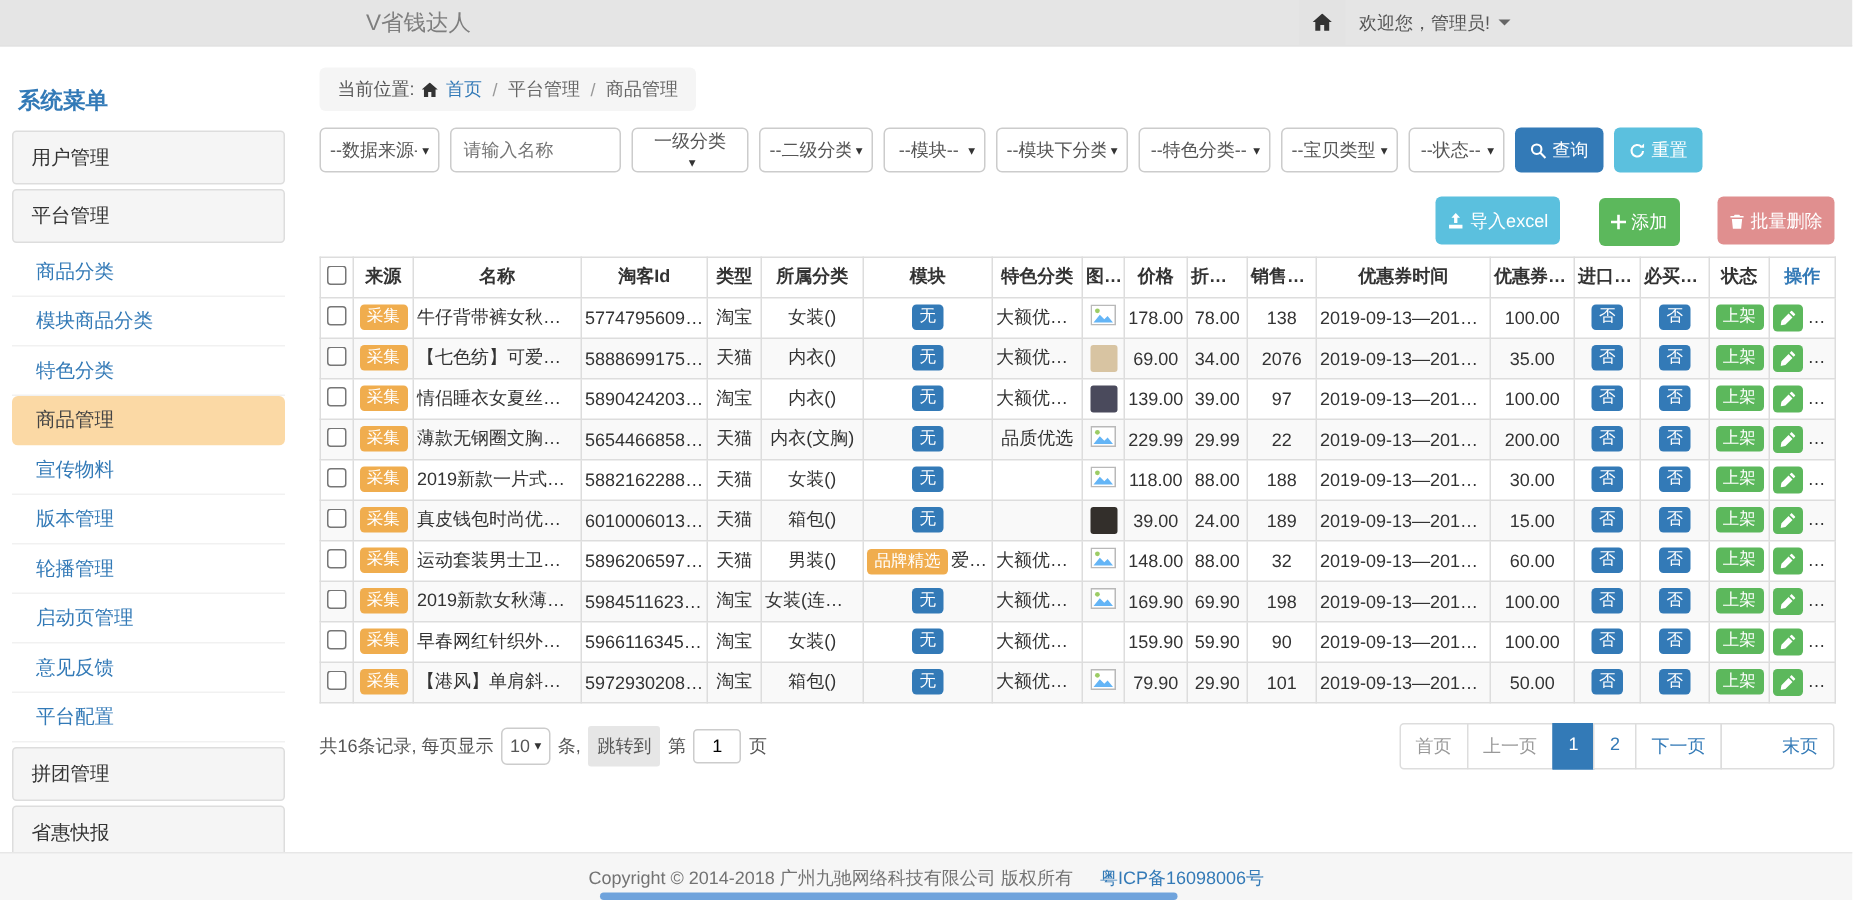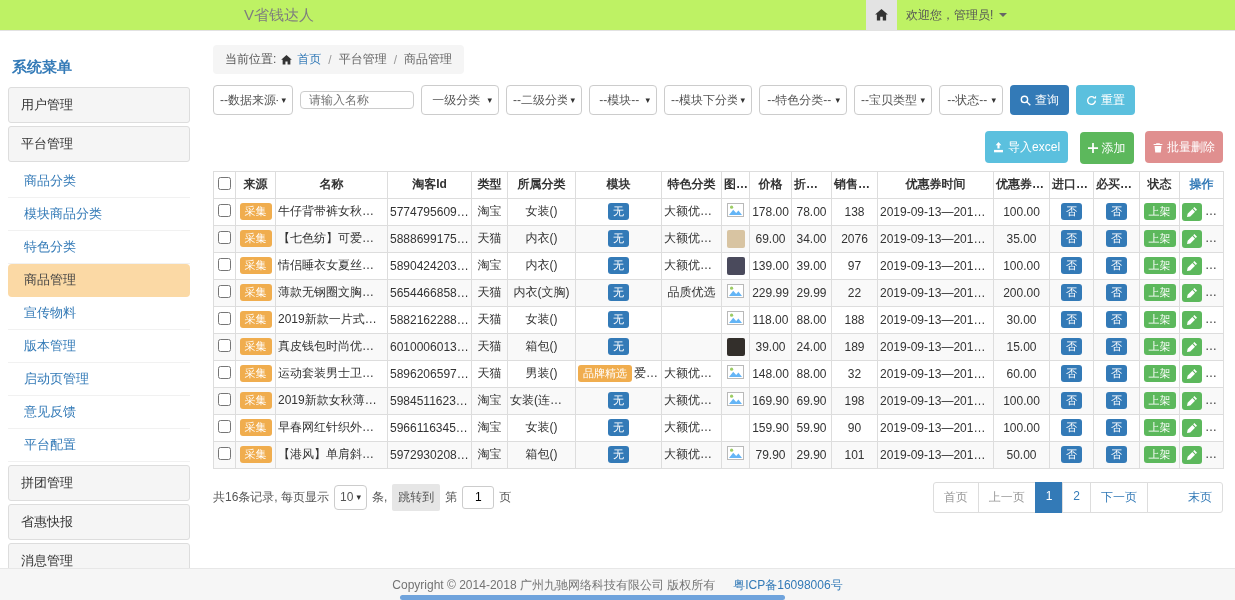--- a/index.html
+++ b/index.html
@@ -2,21 +2,21 @@
 <html><head>
 <meta charset="utf-8">
 <style>
   html,body{margin:0;padding:0;}
   body{
     width:1235px;height:600px;position:relative;overflow:hidden;
     background:#fff;font-family:"Liberation Sans","DejaVu Sans",sans-serif;
     -webkit-font-smoothing:antialiased;
   }
   
-  .topbar{position:absolute;top:0;left:0;right:0;height:30px;background:#bef264;border-bottom:1px solid #e2e2e2;z-index:5;text-decoration:underline;}
+  .topbar{position:absolute;top:0;left:0;right:0;height:30px;background:#e5e5e5;border-bottom:1px solid #e2e2e2;z-index:5;text-decoration:underline;}
   .app-title{position:absolute;left:244px;top:6px;font-size:15px;color:#7e7e7e;}
   .home-btn{position:absolute;left:866px;top:0;width:31px;height:30px;background:#e3e3e3;border:none;display:flex;align-items:center;justify-content:center;cursor:pointer;padding:0;}
   .user-menu{position:absolute;left:906px;top:0;height:30px;display:flex;align-items:center;gap:6px;font-size:12px;color:#555;cursor:pointer;}
   .caret{width:0;height:0;border-left:4px solid transparent;border-right:4px solid transparent;border-top:4px solid #666;display:inline-block;}
   
   .sidebar{position:absolute;left:8px;top:50px;width:182px;z-index:2;}
   .sidebar-title{color:#337ab7;font-weight:bold;font-size:15px;padding:8px 4px 10px;}
   .side-group{background:#f5f5f5;border:1px solid #ddd;border-radius:3px;padding:8px 12px;font-size:13px;color:#333;margin-bottom:3px;cursor:pointer;}
   .side-sub{margin:2px 0 3px;}
   .side-sub-item{padding:7px 16px;font-size:13px;color:#337ab7;border-bottom:1px solid #f1f1f1;cursor:pointer;}
@@ -25,27 +25,27 @@
   .main{position:absolute;left:213px;top:45px;width:1010px;}
   .breadcrumb{display:inline-flex;align-items:center;gap:5px;background:#f5f5f5;border-radius:4px;padding:6px 12px;font-size:12px;color:#555;}
   .breadcrumb .sep{color:#999;margin:0 2px;}
   .breadcrumb .link{color:#337ab7;cursor:pointer;}
   .breadcrumb .crumb{color:#666;}
   
   .filter-bar{margin-top:11px;display:flex;gap:7px;align-items:center;}
   .selectbox{height:30px;box-sizing:border-box;border:1px solid #ccc;border-radius:4px;background:#fff;display:flex;align-items:center;padding:0 6px;font-size:12px;color:#555;cursor:pointer;}
   .selectbox .lbl{flex:1;text-align:center;overflow:hidden;white-space:nowrap;}
   .selectbox .arrow{font-size:9px;color:#333;margin-left:3px;}
-  .text-input{height:18px;box-sizing:border-box;border:1px solid #ccc;border-radius:4px;padding:0 8px;font-size:12px;color:#555;outline:none;}
+  .text-input{height:30px;box-sizing:border-box;border:1px solid #ccc;border-radius:4px;padding:0 8px;font-size:12px;color:#555;outline:none;}
   .btn{border:none;border-radius:4px;cursor:pointer;display:inline-flex;align-items:center;gap:4px;font-size:12px;color:#fff;line-height:1;text-align:center;}
   .btn-primary{background:#337ab7;height:30px;padding:0 10px;}
   .btn-lightblue{background:#5bc0de;height:30px;padding:0 10px;}
   
   .action-bar{margin-top:16px;text-align:right;}
-  .action-bar .btn{height:23px;padding:16px 8px;margin-left:7px;}
+  .action-bar .btn{height:23px;padding:16px 8px;margin-left:21px;}
   .btn-import{background:#5bc0de;}
   .btn-add{background:#5cb85c;}
   .btn-batch-del{background:#e08f8f;}
   
   table.grid{margin-top:7px;width:1010px;border-collapse:collapse;table-layout:fixed;font-size:12px;color:#333;}
   .grid th,.grid td{border:1px solid #ddd;height:26px;padding:0 2px;text-align:center;overflow:hidden;white-space:nowrap;text-overflow:ellipsis;vertical-align:middle;}
   .grid th{font-weight:bold;background:#fff;}
   .grid th.op-head{color:#337ab7;margin-top:32px;}
   .grid tbody tr:nth-child(even){background:#f9f9f9;}
   .badge{display:inline-block;border-radius:3px;color:#fff;font-size:11px;padding:3px 5px;line-height:1;}
@@ -99,20 +99,21 @@
   <nav id="sidebar-nav">
       <div class="side-group">用户管理</div>
       <div class="side-group">平台管理</div>
       <div class="side-sub">
         <div class="side-sub-item">商品分类</div>
         <div class="side-sub-item">模块商品分类</div>
         <div class="side-sub-item">特色分类</div>
         <div class="side-sub-item active">商品管理</div>
         <div class="side-sub-item">宣传物料</div>
         <div class="side-sub-item">版本管理</div>
+        <div class="side-sub-item">轮播管理</div>
         <div class="side-sub-item">启动页管理</div>
         <div class="side-sub-item">意见反馈</div>
         <div class="side-sub-item">平台配置</div>
       </div>
       <div class="side-group">拼团管理</div>
       <div class="side-group">省惠快报</div>
       <div class="side-group">消息管理</div>
     </nav>
 </aside>
 
@@ -130,21 +131,21 @@
       <span class="sep">/</span>
       <span class="crumb">商品管理</span>
     </div>
 
   <div class="filter-bar" id="filter-bar">
       <div class="selectbox" style="width: 80px;">
         <span class="lbl">--数据来源--</span>
         <span class="arrow">▾</span>
       </div>
       <input class="text-input" placeholder="请输入名称" style="width: 114px;">
-      <div class="selectbox" style="width: 78px;">
+      <div class="selectbox" style="width: 78px; flex-direction: column;">
         <span class="lbl">一级分类</span>
         <span class="arrow">▾</span>
       </div>
       <div class="selectbox" style="width: 76px;">
         <span class="lbl">--二级分类--</span>
         <span class="arrow">▾</span>
       </div>
       <div class="selectbox" style="width: 68px;">
         <span class="lbl">--模块--</span>
         <span class="arrow">▾</span>

